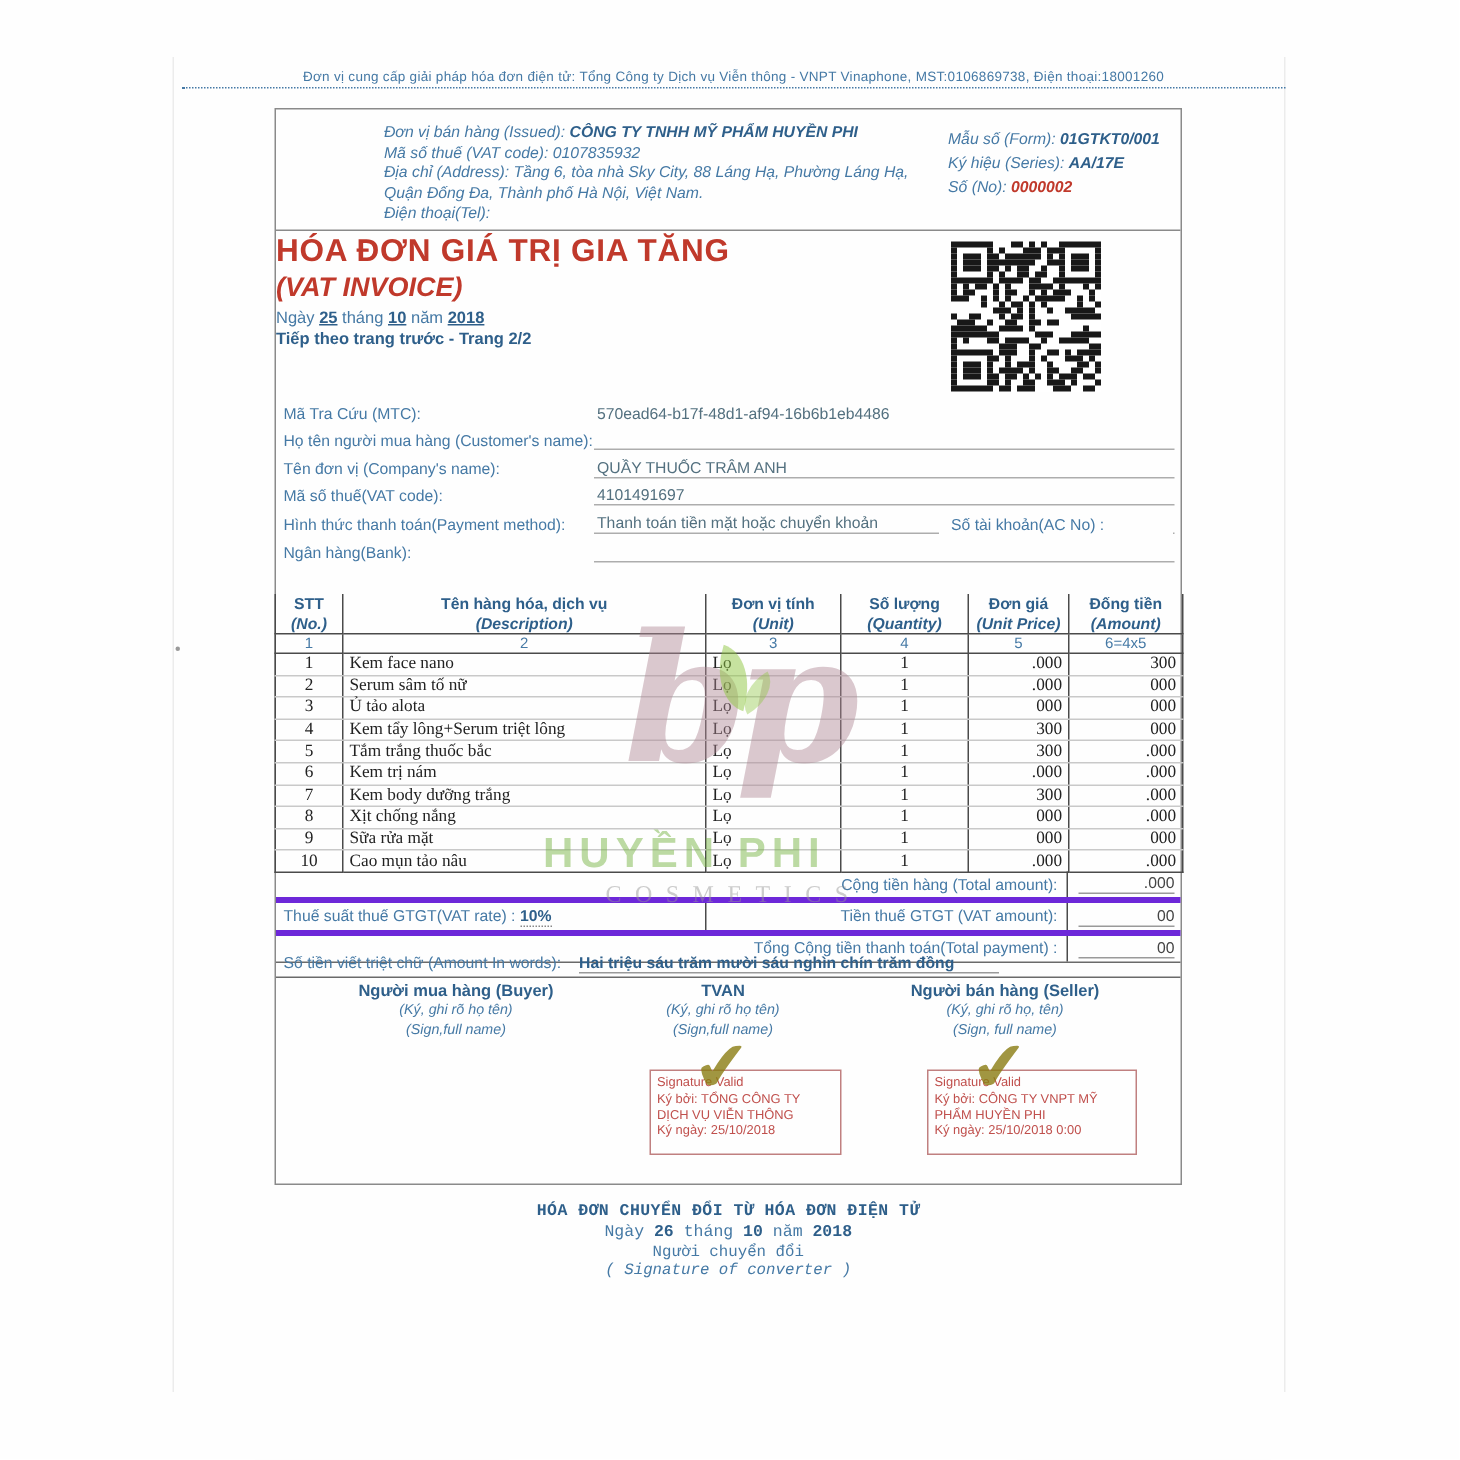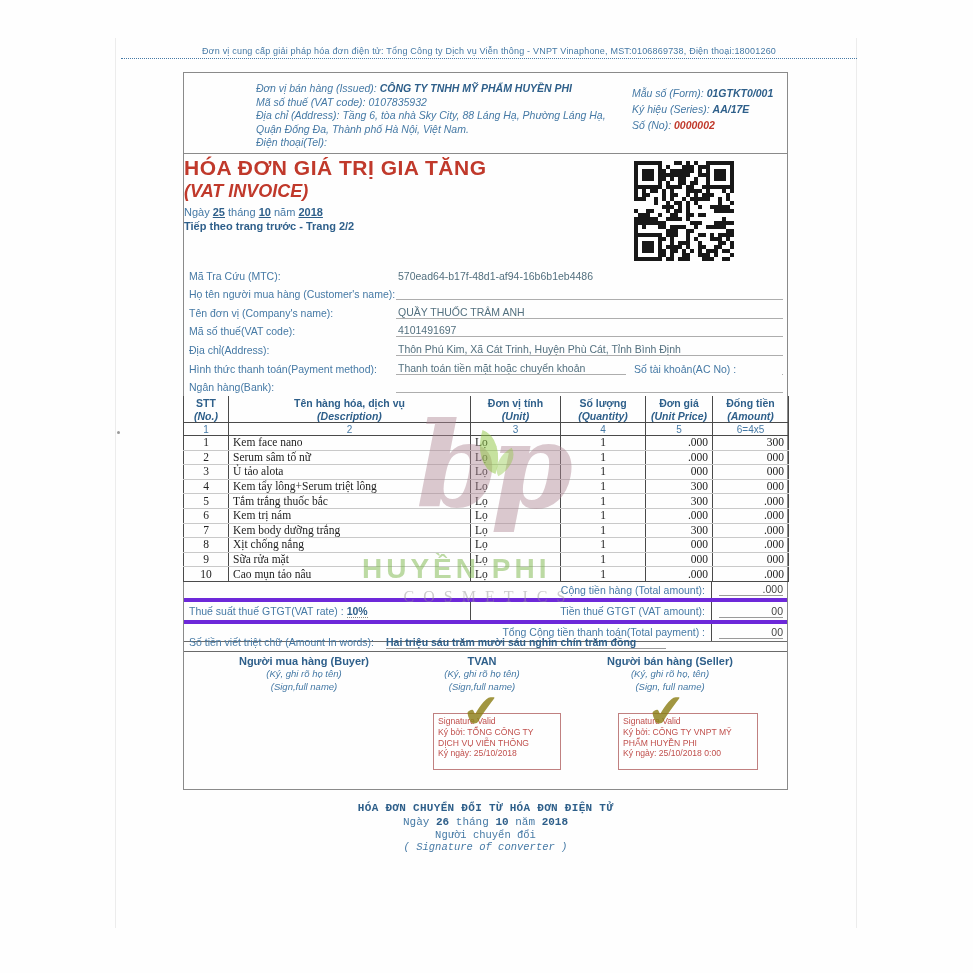--- a/index.html
+++ b/index.html
@@ -492,24 +492,20 @@
       </div>
       <div class="frow">
         <span class="flabel">Tên đơn vị (Company's name):</span>
         <span class="fval ul">QUẦY THUỐC TRÂM ANH</span>
       </div>
       <div class="frow">
         <span class="flabel">Mã số thuế(VAT code):</span>
         <span class="fval ul">4101491697</span>
       </div>
       <div class="frow">
-        <span class="flabel">Địa chỉ(Address):</span>
-        <span class="fval ul">Thôn Phú Kim, Xã Cát Trinh, Huyện Phù Cát, Tỉnh Bình Định</span>
-      </div>
-      <div class="frow">
         <span class="flabel">Hình thức thanh toán(Payment method):</span>
         <span class="fval ul" style="flex:0 0 228px">Thanh toán tiền mặt hoặc chuyển khoản</span>
         <span class="fval2">Số tài khoản(AC No) :</span>
         <span class="fval3"></span>
       </div>
       <div class="frow">
         <span class="flabel">Ngân hàng(Bank):</span>
         <span class="fval ul"></span>
       </div>
     </div>

